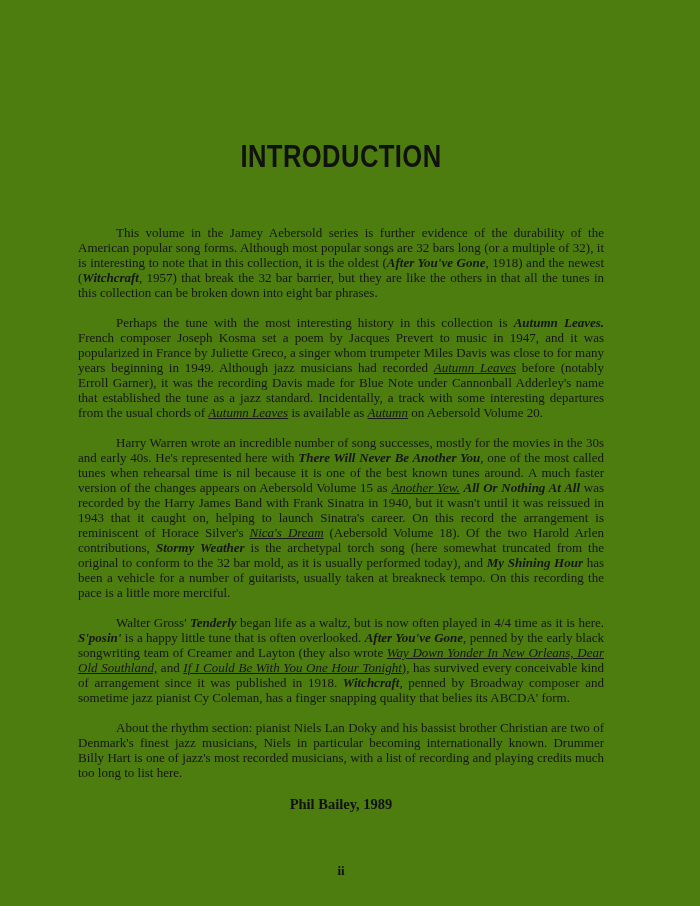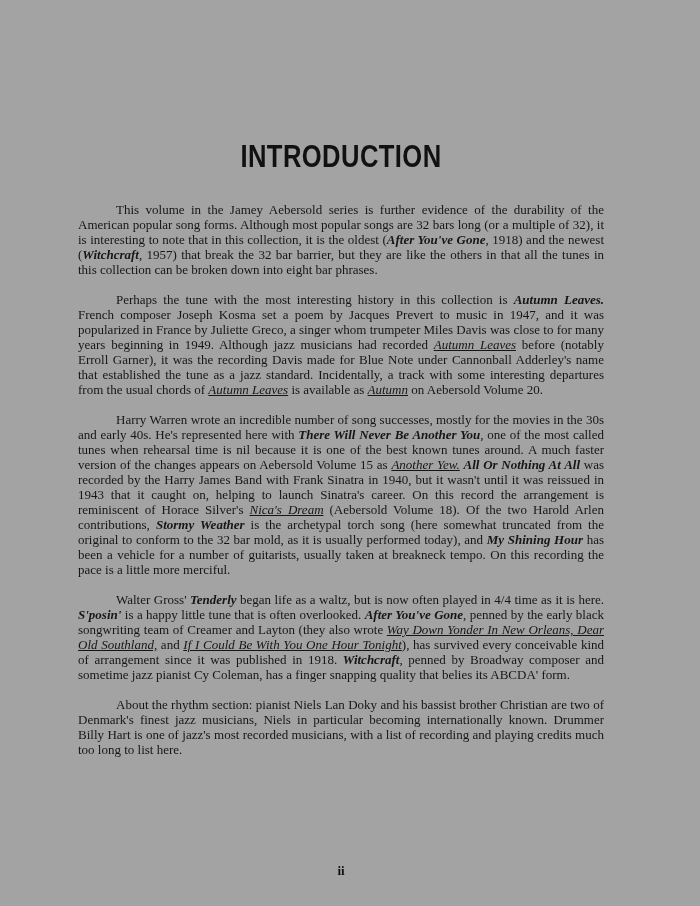--- a/index.html
+++ b/index.html
@@ -4,21 +4,21 @@
 <style>
   html, body {
     margin: 0;
     padding: 0;
     background: #ffffff;
   }
   .page {
     position: relative;
     width: 700px;
     height: 906px;
-    background: #a3a3a3;
+    background: #4d7c0f;
     color: #161616;
     font-family: "Liberation Serif", serif;
     overflow: hidden;
   }
   .title {
     position: absolute;
     top: 140px;
     left: 78px;
     width: 526px;
     margin: 0;
@@ -28,21 +28,21 @@
     font-size: 32px;
     line-height: 1;
     letter-spacing: 0.5px;
     transform: scaleX(0.80);
     transform-origin: 50% 50%;
     color: #111111;
     white-space: nowrap;
   }
   .body-col {
     position: absolute;
-    top: 202px;
+    top: 225px;
     left: 78px;
     width: 526px;
     text-align: justify;
     font-size: 13px;
     line-height: 15px;
   }
   .para {
     margin: 0 0 15px 0;
     text-indent: 38px;
   }
@@ -80,14 +80,15 @@
 
 <div class="page">
   <h1 class="title">INTRODUCTION</h1>
   <div class="body-col">
       <p class="para"><span class="seg-n">This volume in the Jamey Aebersold series is further evidence of the durability of the American popular song forms.  Although most popular songs are 32 bars long (or a multiple of 32), it is interesting to note that in this collection, it is the oldest (</span><span class="seg-bi">After You've Gone</span><span class="seg-n">, 1918) and the newest (</span><span class="seg-bi">Witchcraft</span><span class="seg-n">, 1957) that break the 32 bar barrier, but they are like the others in that all the tunes in this collection can be broken down into eight bar phrases.</span></p>
       <p class="para"><span class="seg-n">Perhaps the tune with the most interesting history in this collection is </span><span class="seg-bi">Autumn Leaves.</span><span class="seg-n"> French composer Joseph Kosma set a poem by Jacques Prevert to music in 1947, and it was popularized in France by Juliette Greco, a singer whom trumpeter Miles Davis was close to for many years beginning in 1949.  Although jazz musicians had recorded </span><span class="seg-i">Autumn Leaves</span><span class="seg-n"> before (notably Erroll Garner), it was the recording Davis made for Blue Note under Cannonball Adderley's name that established the tune as a jazz standard.  Incidentally, a track with some interesting departures from the usual chords of </span><span class="seg-i">Autumn Leaves</span><span class="seg-n"> is available as </span><span class="seg-i">Autumn</span><span class="seg-n"> on Aebersold Volume 20.</span></p>
       <p class="para"><span class="seg-n">Harry Warren wrote an incredible number of song successes,  mostly for the movies in the 30s and early 40s.  He's represented here with </span><span class="seg-bi">There Will Never Be Another You</span><span class="seg-n">, one of the most called tunes when rehearsal time is nil because it is one of the best known tunes around.  A much faster version of the changes appears on Aebersold Volume 15 as </span><span class="seg-i">Another Yew.</span><span class="seg-n">  </span><span class="seg-bi">All Or Nothing At All</span><span class="seg-n"> was recorded by the Harry James Band with Frank Sinatra in 1940, but it wasn't until it was reissued in 1943 that it caught on, helping to launch Sinatra's career.  On this record the arrangement is reminiscent of Horace Silver's </span><span class="seg-i">Nica's Dream</span><span class="seg-n"> (Aebersold Volume 18).  Of the two Harold Arlen contributions, </span><span class="seg-bi">Stormy Weather</span><span class="seg-n"> is the archetypal torch song (here somewhat truncated from the original to conform to the 32 bar mold, as it is usually performed today), and </span><span class="seg-bi">My Shining Hour</span><span class="seg-n"> has been a vehicle for a number of guitarists, usually taken at breakneck tempo.  On this recording the pace is a little more merciful.</span></p>
       <p class="para"><span class="seg-n">Walter Gross' </span><span class="seg-bi">Tenderly</span><span class="seg-n"> began life as a waltz, but is now often played in 4/4 time as it is here. </span><span class="seg-bi">S'posin'</span><span class="seg-n"> is a happy little tune that is often overlooked.  </span><span class="seg-bi">After You've Gone</span><span class="seg-n">, penned by the early black songwriting team of Creamer and Layton (they also wrote </span><span class="seg-i">Way Down Yonder In New Orleans, Dear Old Southland,</span><span class="seg-n">  and </span><span class="seg-i">If I Could Be With You One Hour Tonight</span><span class="seg-n">), has survived every conceivable kind of arrangement since it was published in 1918.  </span><span class="seg-bi">Witchcraft</span><span class="seg-n">, penned by Broadway composer and sometime jazz pianist Cy Coleman, has a finger snapping quality that belies its ABCDA' form.</span></p>
       <p class="para"><span class="seg-n">About the rhythm section: pianist Niels Lan Doky and his bassist brother Christian are two of Denmark's finest jazz musicians, Niels in particular becoming internationally known.  Drummer Billy Hart is one of jazz's most recorded musicians, with a list of recording and playing credits much too long to list here.</span></p>
     </div>
+  <div class="signature">Phil Bailey, 1989</div>
   <div class="page-number">ii</div>
 </div>
 
 </body></html>

